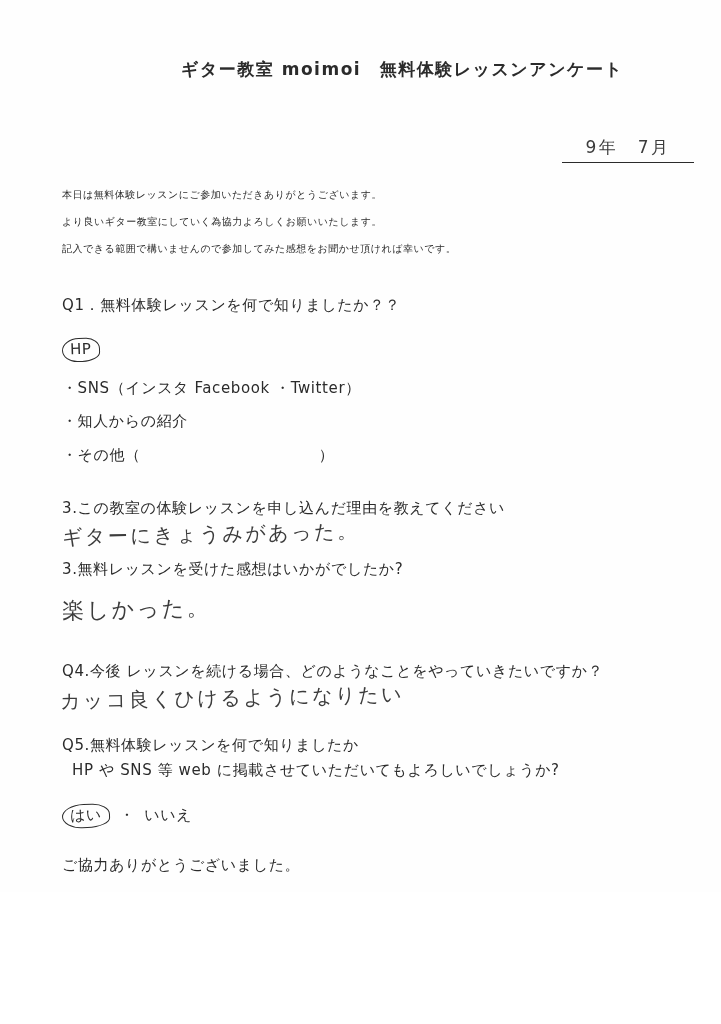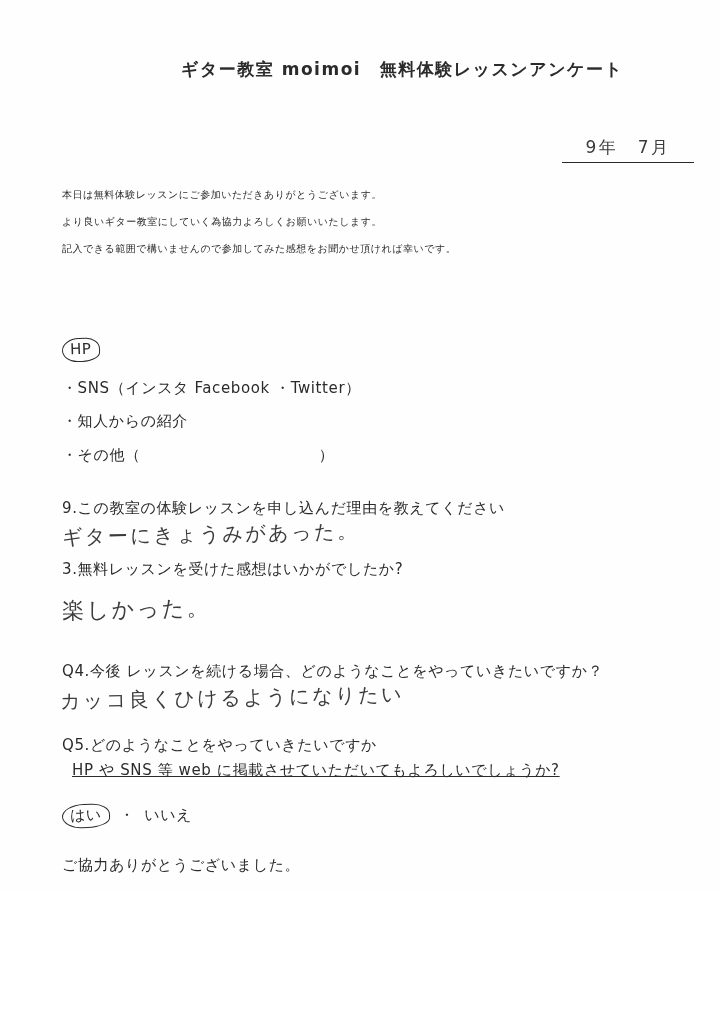--- a/index.html
+++ b/index.html
@@ -59,44 +59,45 @@
   <div class="abs date-box" style="left:562px;top:136px;">
     <span class="hand" style="font-size:17px;">9年　7月</span>
   </div>
 
   <div class="abs intro" style="left:62px;top:181px;">
     <div>本日は無料体験レッスンにご参加いただきありがとうございます。</div>
     <div>より良いギター教室にしていく為協力よろしくお願いいたします。</div>
     <div>記入できる範囲で構いませんので参加してみた感想をお聞かせ頂ければ幸いです。</div>
   </div>
 
+  <div class="abs print" style="left:62px;top:296px;">Q1．無料体験レッスンを何で知りましたか？？</div>
 
   <div class="abs" style="left:62px;top:338px;">
     <span class="circled print">HP</span>
   </div>
 
   <div class="abs print" style="left:62px;top:379px;">・SNS（インスタ Facebook ・Twitter）</div>
 
   <div class="abs print" style="left:62px;top:412px;">・知人からの紹介</div>
 
   <div class="abs print" style="left:62px;top:446px;">
     <span>・その他（</span><span class="other-gap"></span><span>）</span>
   </div>
 
-  <div class="abs print" style="left:62px;top:499px;">9.この教室の体験レッスンを申し込んだ理由を教えてください</div>
+  <div class="abs print" style="left:62px;top:499px;">3.この教室の体験レッスンを申し込んだ理由を教えてください</div>
   <div class="abs hand" style="left:62px;top:524px;font-size:20px;">ギターにきょうみがあった。</div>
 
   <div class="abs print" style="left:62px;top:560px;text-align:center;">3.無料レッスンを受けた感想はいかがでしたか?</div>
   <div class="abs hand" style="left:62px;top:596px;font-size:22px;">楽しかった。</div>
 
   <div class="abs print" style="left:62px;top:662px;">Q4.今後 レッスンを続ける場合、どのようなことをやっていきたいですか？</div>
   <div class="abs hand" style="left:60px;top:688px;font-size:20px;">カッコ良くひけるようになりたい</div>
 
-  <div class="abs print" style="left:62px;top:736px;">Q5.どのようなことをやっていきたいですか</div>
-  <div class="abs print" style="left:72px;top:761px;text-decoration:underline;">HP や SNS 等 web に掲載させていただいてもよろしいでしょうか?</div>
+  <div class="abs print" style="left:62px;top:736px;">Q5.無料体験レッスンを何で知りましたか</div>
+  <div class="abs print" style="left:72px;top:761px;">HP や SNS 等 web に掲載させていただいてもよろしいでしょうか?</div>
 
   <div class="abs print" style="left:62px;top:804px;">
     <span class="circled">はい</span>
     <span style="margin:0 4px;">・</span>
     <span>いいえ</span>
   </div>
 
   <div class="abs print" style="left:62px;top:856px;">ご協力ありがとうございました。</div>
 
   <div class="abs name-field" style="left:62px;top:908px;">

